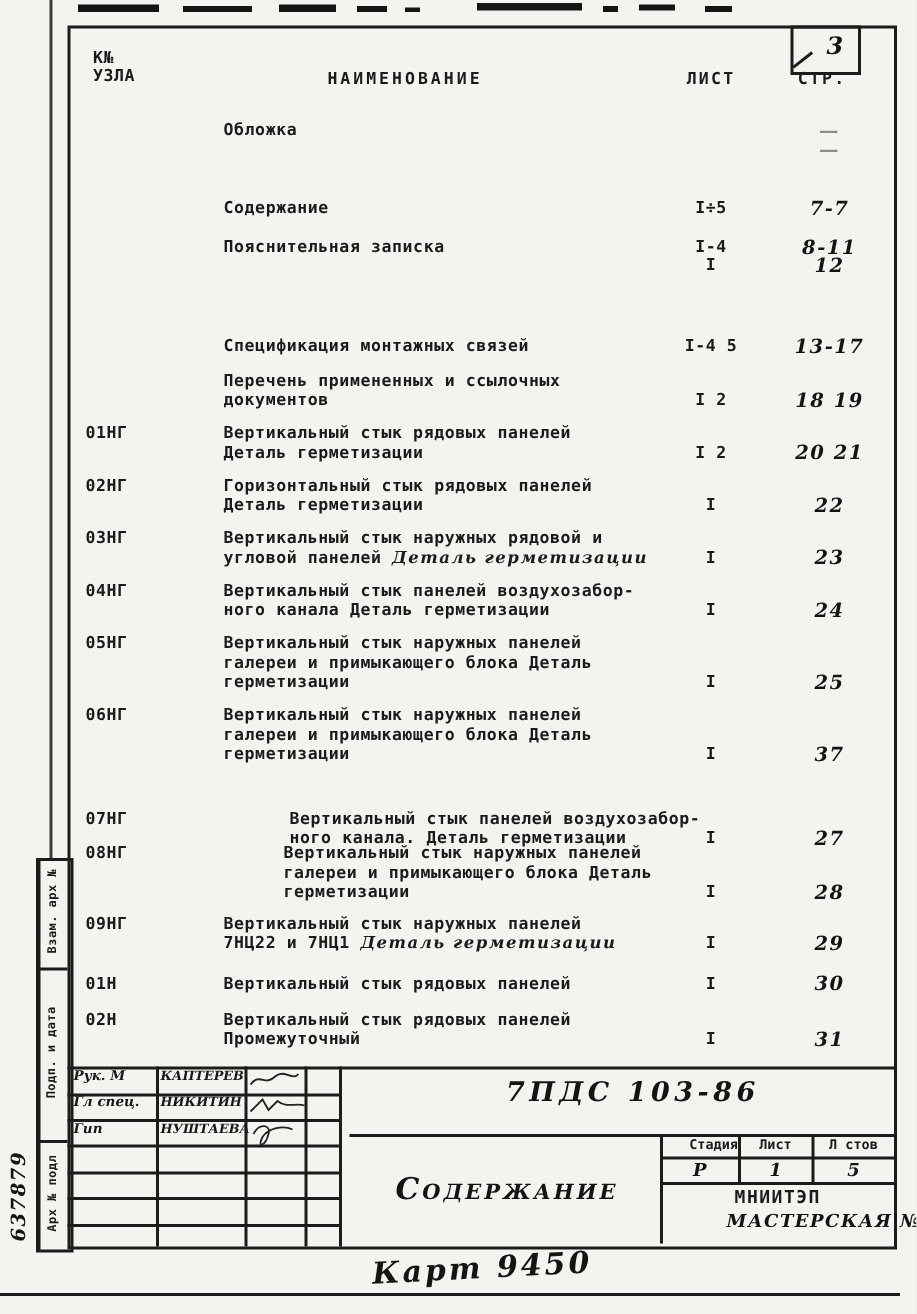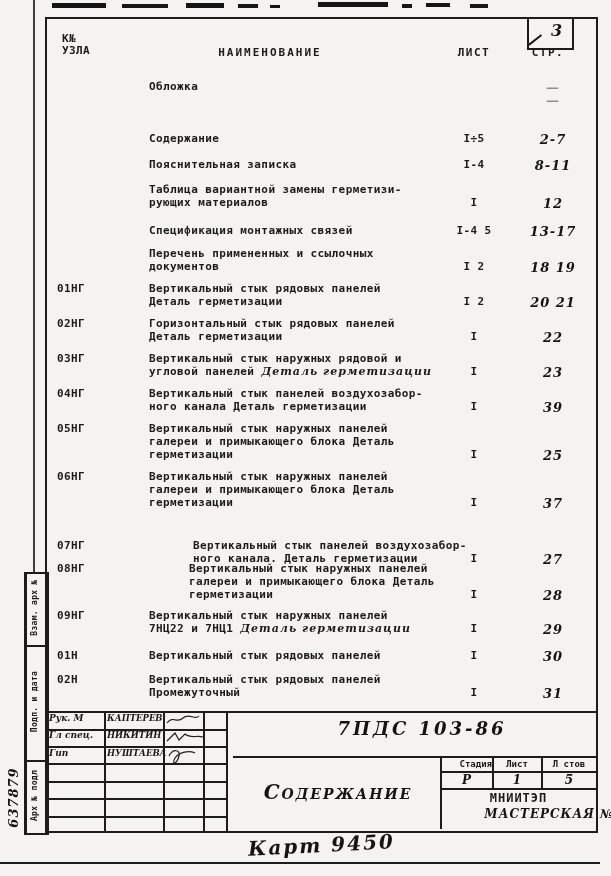--- a/index.html
+++ b/index.html
@@ -70,34 +70,32 @@
   <div class="toc-row" style="top:106px;">
     <span class="row-code tw"></span>
     <span class="row-sheet tw"></span>
     <span class="row-page hand" style="opacity:.45;">—</span>
   </div>
 
   <div class="toc-row" style="top:132px;">
     <span class="row-code tw"></span>
     <div class="row-name tw"><span>Содержание</span><span class="hand-inline"></span></div>
     <span class="row-sheet tw">I÷5</span>
-    <span class="row-page hand">2-7</span>
+    <span class="row-page hand">7-7</span>
   </div>
 
   <div class="toc-row" style="top:158px;">
     <span class="row-code tw"></span>
     <div class="row-name tw"><span>Пояснительная записка</span><span class="hand-inline"></span></div>
     <span class="row-sheet tw">I-4</span>
     <span class="row-page hand">8-11</span>
   </div>
 
   <div class="toc-row" style="top:183px;">
     <span class="row-code tw"></span>
-    <div class="row-name tw"><span>Таблица вариантной замены герметизи-
-рующих материалов</span><span class="hand-inline"></span></div>
     <span class="row-sheet tw">I</span>
     <span class="row-page hand">12</span>
   </div>
 
   <div class="toc-row" style="top:224px;">
     <span class="row-code tw"></span>
     <div class="row-name tw"><span>Спецификация монтажных связей</span><span class="hand-inline"></span></div>
     <span class="row-sheet tw">I-4  5</span>
     <span class="row-page hand">13-17</span>
   </div>
@@ -132,21 +130,21 @@
 угловой панелей </span><span class="hand-inline">Деталь герметизации</span></div>
     <span class="row-sheet tw">I</span>
     <span class="row-page hand">23</span>
   </div>
 
   <div class="toc-row" style="top:387px;">
     <span class="row-code tw">04НГ</span>
     <div class="row-name tw"><span>Вертикальный стык панелей воздухозабор-
 ного канала  Деталь герметизации</span><span class="hand-inline"></span></div>
     <span class="row-sheet tw">I</span>
-    <span class="row-page hand">39</span>
+    <span class="row-page hand">24</span>
   </div>
 
   <div class="toc-row" style="top:422px;">
     <span class="row-code tw">05НГ</span>
     <div class="row-name tw"><span>Вертикальный стык наружных панелей
 галереи и примыкающего блока  Деталь
 герметизации</span><span class="hand-inline"></span></div>
     <span class="row-sheet tw">I</span>
     <span class="row-page hand">25</span>
   </div>

